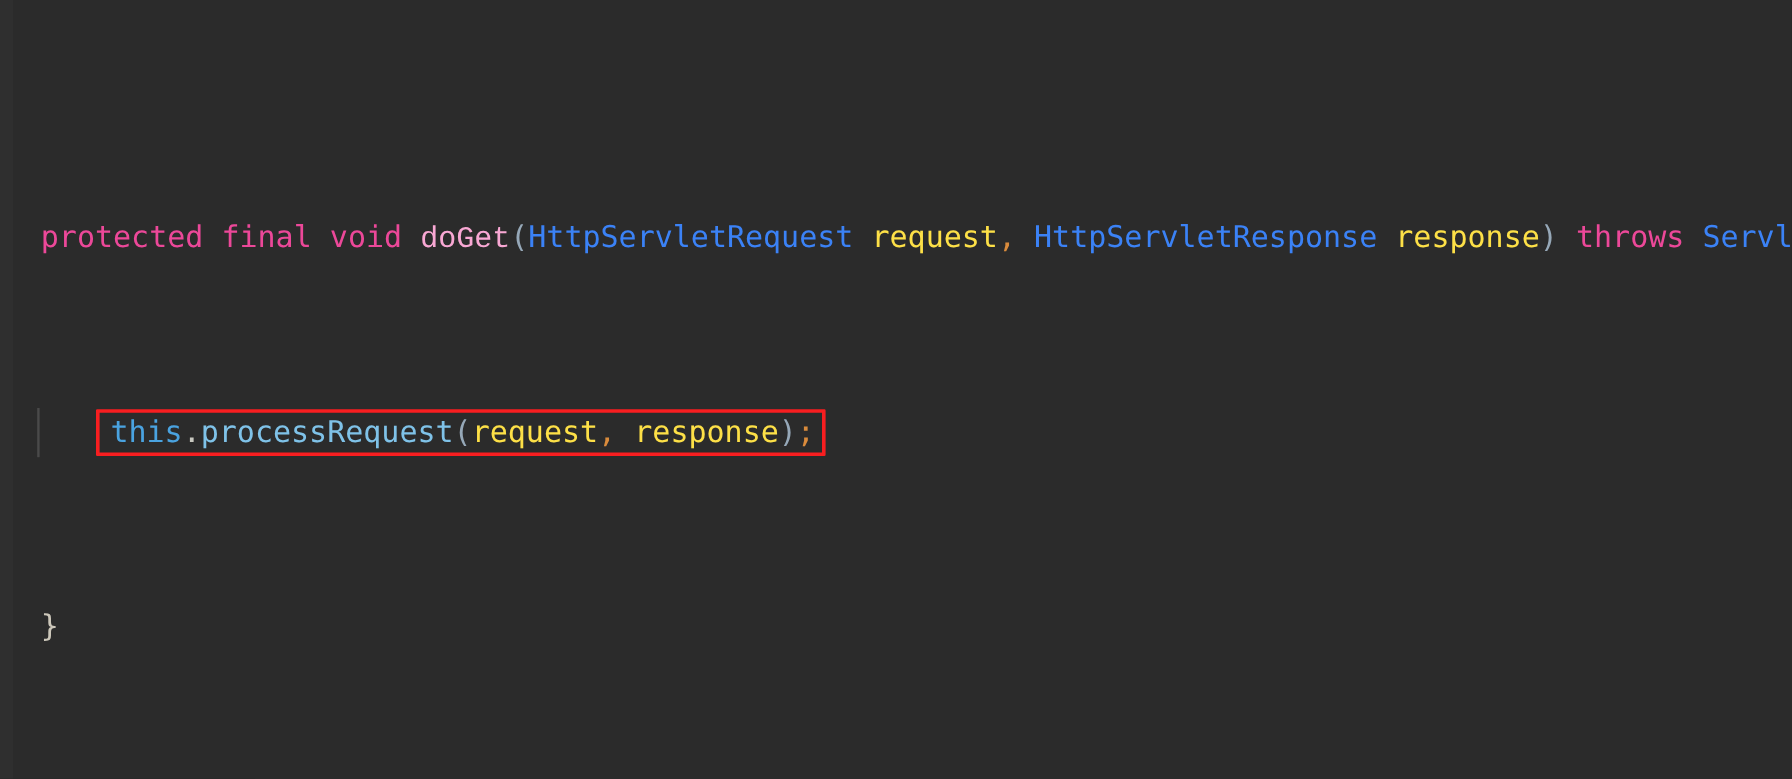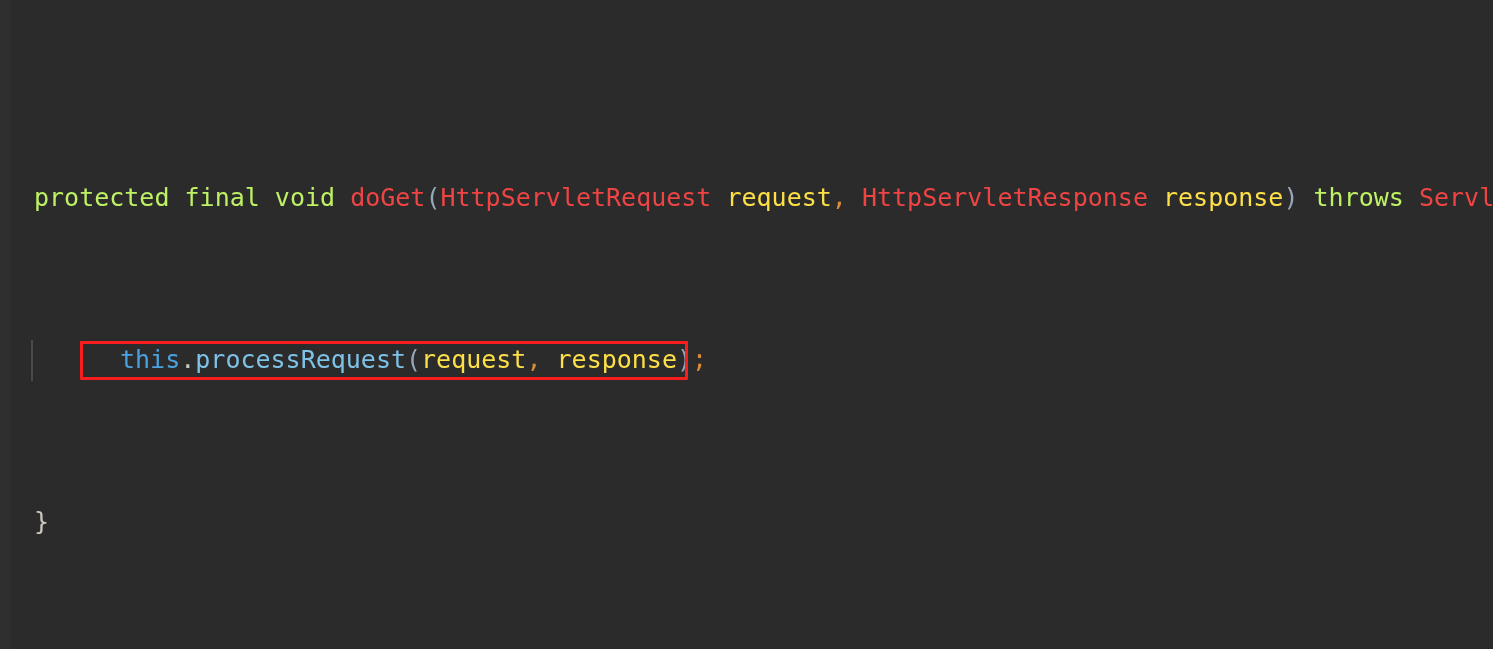--- a/index.html
+++ b/index.html
@@ -33,44 +33,44 @@
     top: 16px;
     width: 1493px;
   }
   .line {
     position: relative;
     height: 40.5px;
     padding-left: 34px;
     box-sizing: border-box;
   }
   .line.indented {
-    padding-left: 120px;
+    padding-left: 92px;
   }
   .indent-guide {
     position: absolute;
     left: 31px;
     top: 0;
     width: 2px;
     height: 40.5px;
     background: #4a4a4a;
   }
   .hl-box {
     position: absolute;
     left: 80px;
     top: 1px;
     height: 39px;
     border: 3px solid #f81e20;
     box-sizing: border-box;
     border-radius: 1px;
     pointer-events: none;
   }
   
-  .kw   { color: #bef264; }
-  .mth  { color: #ef4444; }
-  .typ  { color: #ef4444; }
+  .kw   { color: #ec4899; }
+  .mth  { color: #f9a8d4; font-family: Liberation Mono, monospace; }
+  .typ  { color: #3b82f6; }
   .var  { color: #fde047; }
   .pun  { color: #c8c8c0; }
   .op   { color: #d98b3c; }
   .paren{ color: #96a8b8; }
   .brc  { color: #ccc7ba; }
   .thisk{ color: #4aa3e0; }
   .call { color: #7fc2e8; }
 </style>
 </head>
 <body>

